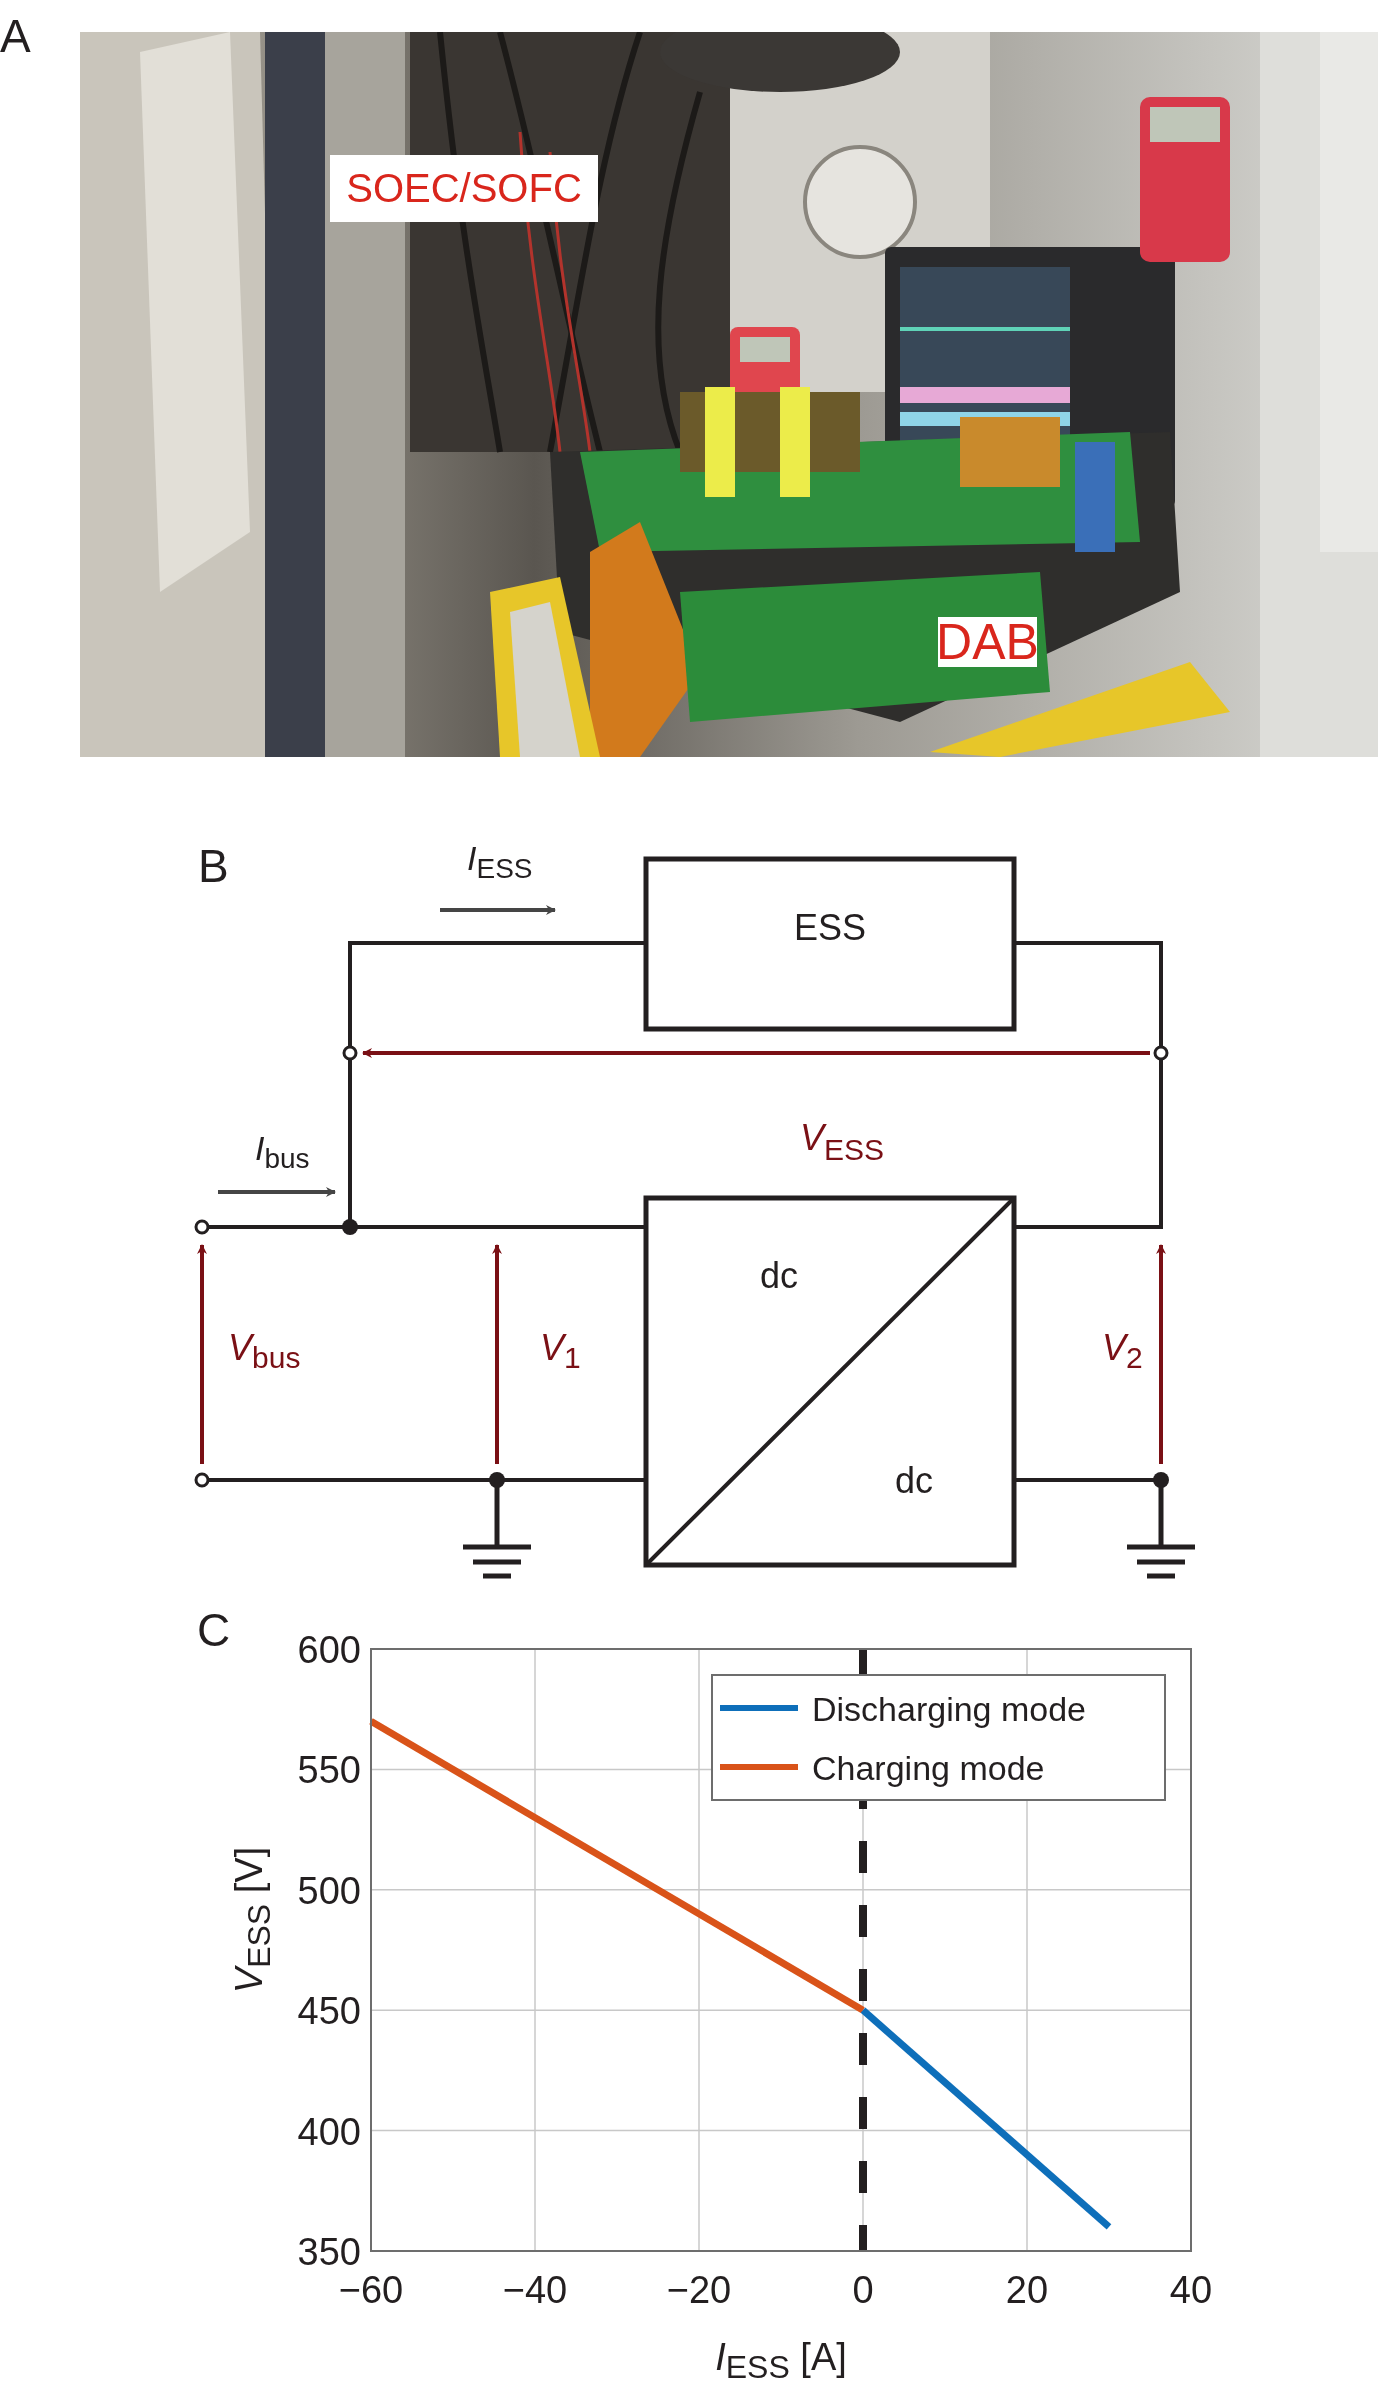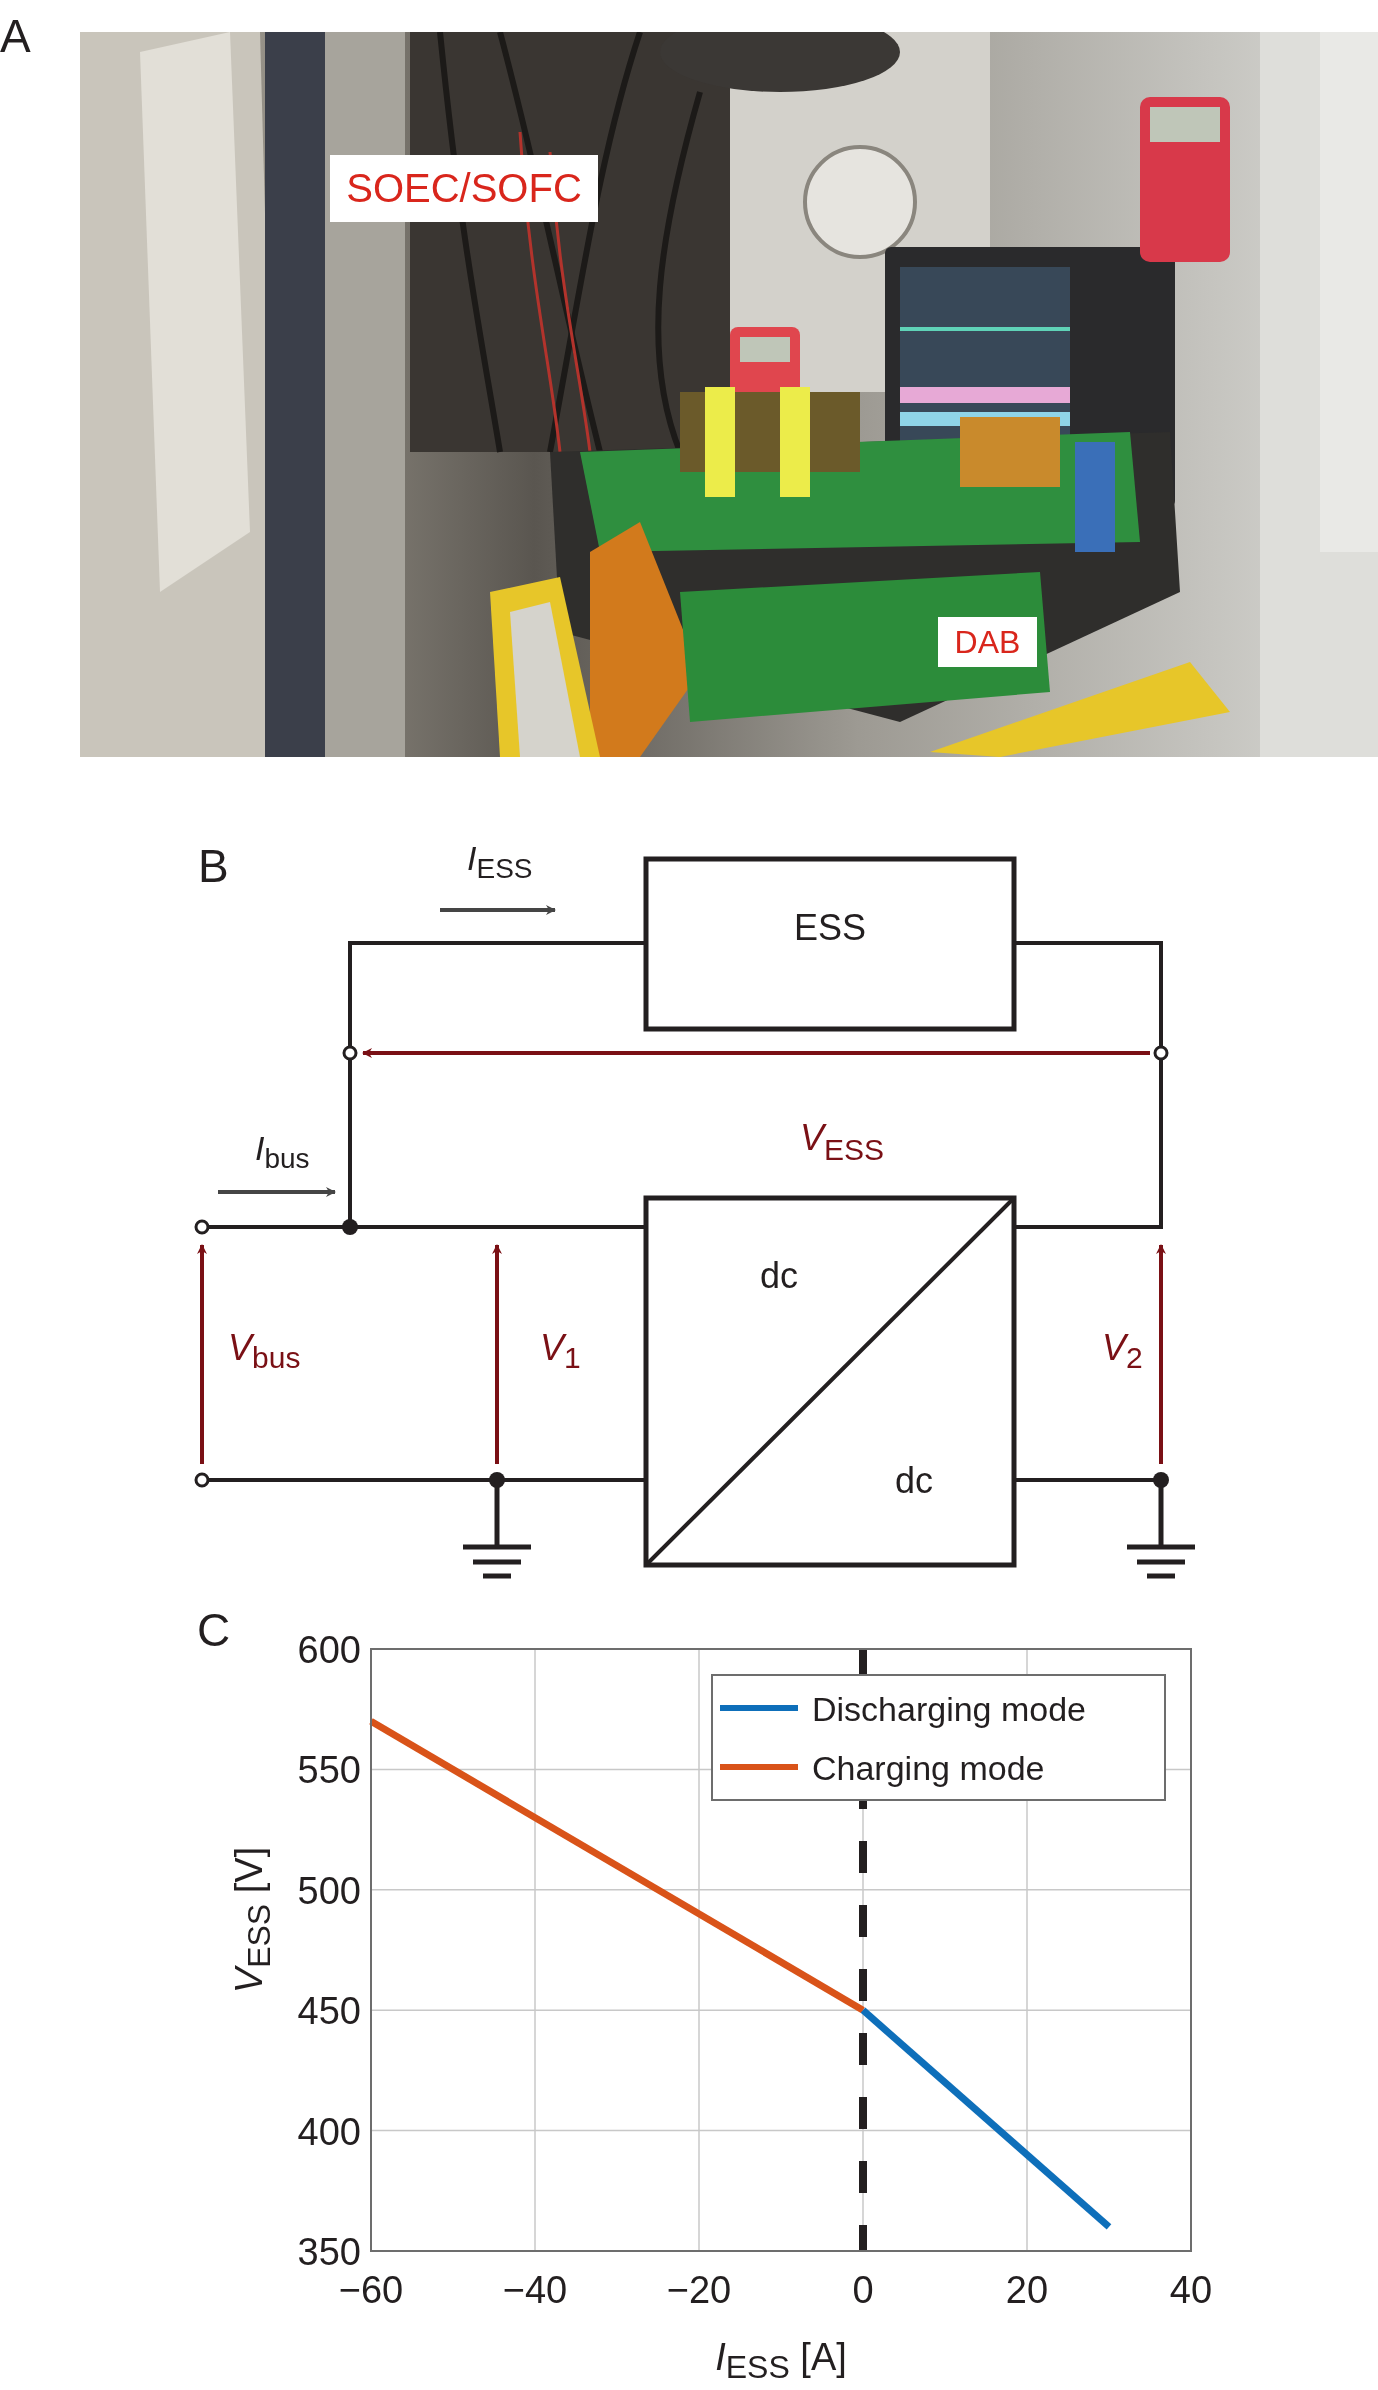--- a/index.html
+++ b/index.html
@@ -74,21 +74,21 @@
     <polygon points="600,560 960,540 970,660 610,690" fill="#2c8c3a"></polygon>
 
     <polygon points="410,560 480,545 520,725 420,725" fill="#e7c629"></polygon>
     <polygon points="430,580 470,570 500,725 440,725" fill="#d5d3cc"></polygon>
     <polygon points="850,720 1110,630 1150,680 920,725" fill="#e7c629"></polygon>
 
     <rect x="1180" y="0" width="118" height="725" fill="#dededa"></rect>
     <rect x="1240" y="0" width="58" height="520" fill="#e9e9e6"></rect>
   </svg>
   <div class="photo-label" style="left:250px; top:123px; width:268px; height:67px;">SOEC/SOFC</div>
-  <div class="photo-label" style="left:858px; top:585px; width:99px; height:50px; font-size:32px;">DAB</div>
+  <div class="photo-label" style="left:858px; top:585px; width:99px; height:50px; font-size:50px;">DAB</div>
 </div>
 
 <svg id="diagram" width="1378" height="820" viewBox="0 780 1378 820" style="top:780px;">
   <defs>
     <marker id="arrRed" markerWidth="10" markerHeight="10" refX="9" refY="5" orient="auto" markerUnits="userSpaceOnUse" viewBox="0 0 10 10">
       <path d="M0,0 L10,5 L0,10 L3,5 Z" fill="#7a1015"></path>
     </marker>
     <marker id="arrGray" markerWidth="10" markerHeight="10" refX="9" refY="5" orient="auto" markerUnits="userSpaceOnUse" viewBox="0 0 10 10">
       <path d="M0,0 L10,5 L0,10 L3,5 Z" fill="#454545"></path>
     </marker>

